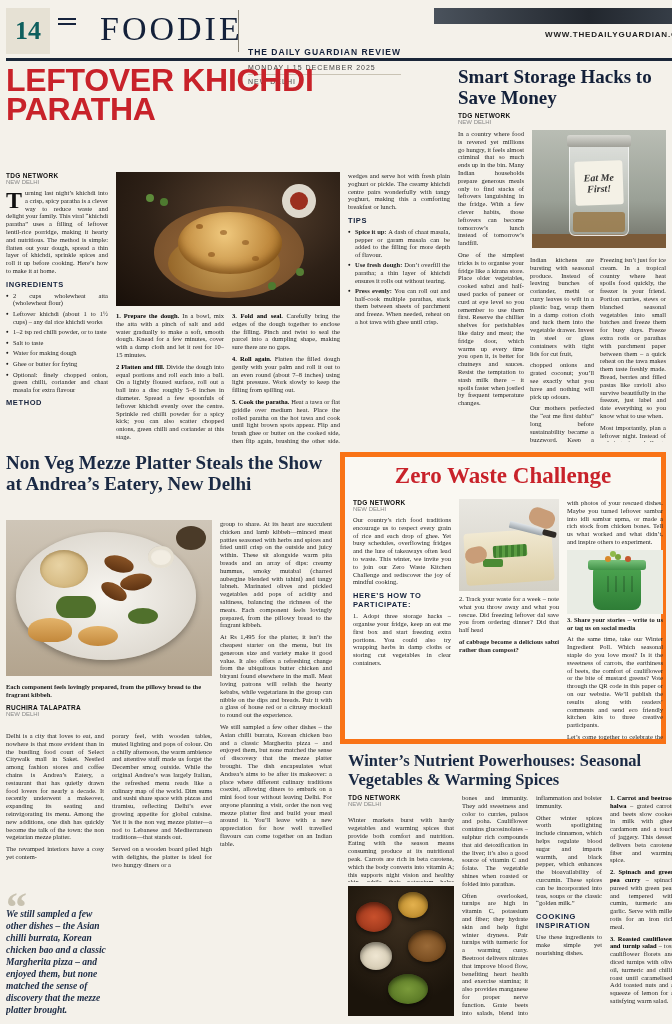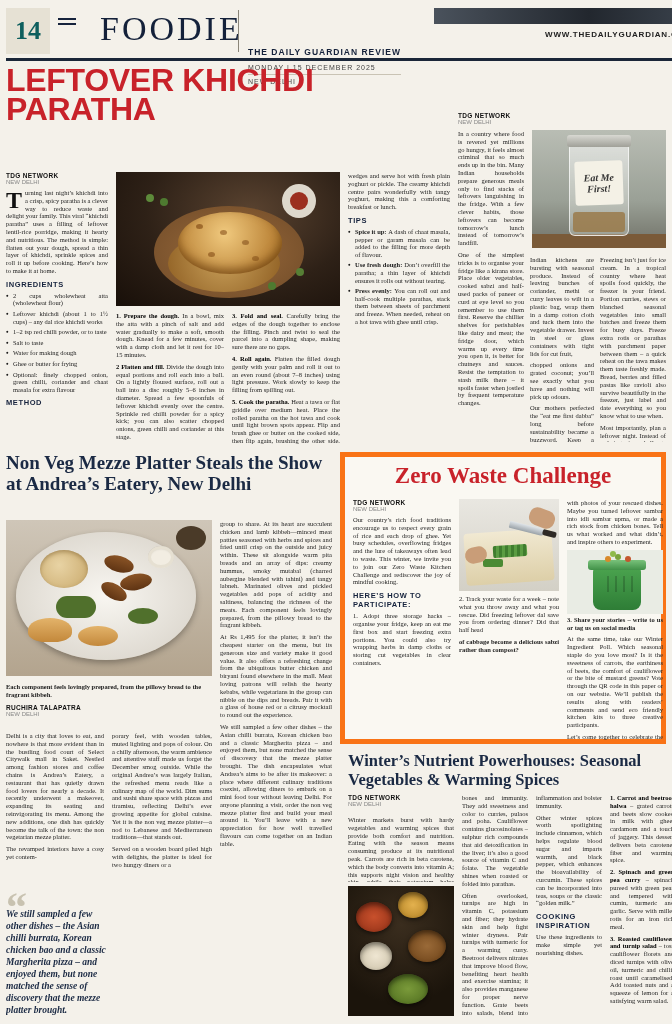--- a/index.html
+++ b/index.html
@@ -235,20 +235,21 @@
       <h4 class="sechead">TIPS</h4>
       <ul class="tips">
           <li><b>Spice it up: </b>A dash of chaat masala, pepper or garam masala can be added to the filling for more depth of flavour.</li>
           <li><b>Use fresh dough: </b>Don’t overfill the paratha; a thin layer of khichdi ensures it rolls out without tearing.</li>
           <li><b>Press evenly: </b>You can roll out and half-cook multiple parathas, stack them between sheets of parchment and freeze. When needed, reheat on a hot tawa with ghee until crisp.</li>
         </ul>
     </div>
   </section>
 
   <section class="storage">
+    <h2 class="s-title">Smart Storage Hacks to Save Money</h2>
     <div class="byline s-byline">
       <b>TDG NETWORK</b>
       <span>NEW DELHI</span>
     </div>
     <div class="jar-photo">
       <div class="jar-table"></div>
       <div class="jar">
         <div class="jar-lid"></div>
         <div class="jar-label">Eat Me First!</div>
         <div class="jar-contents"></div>

